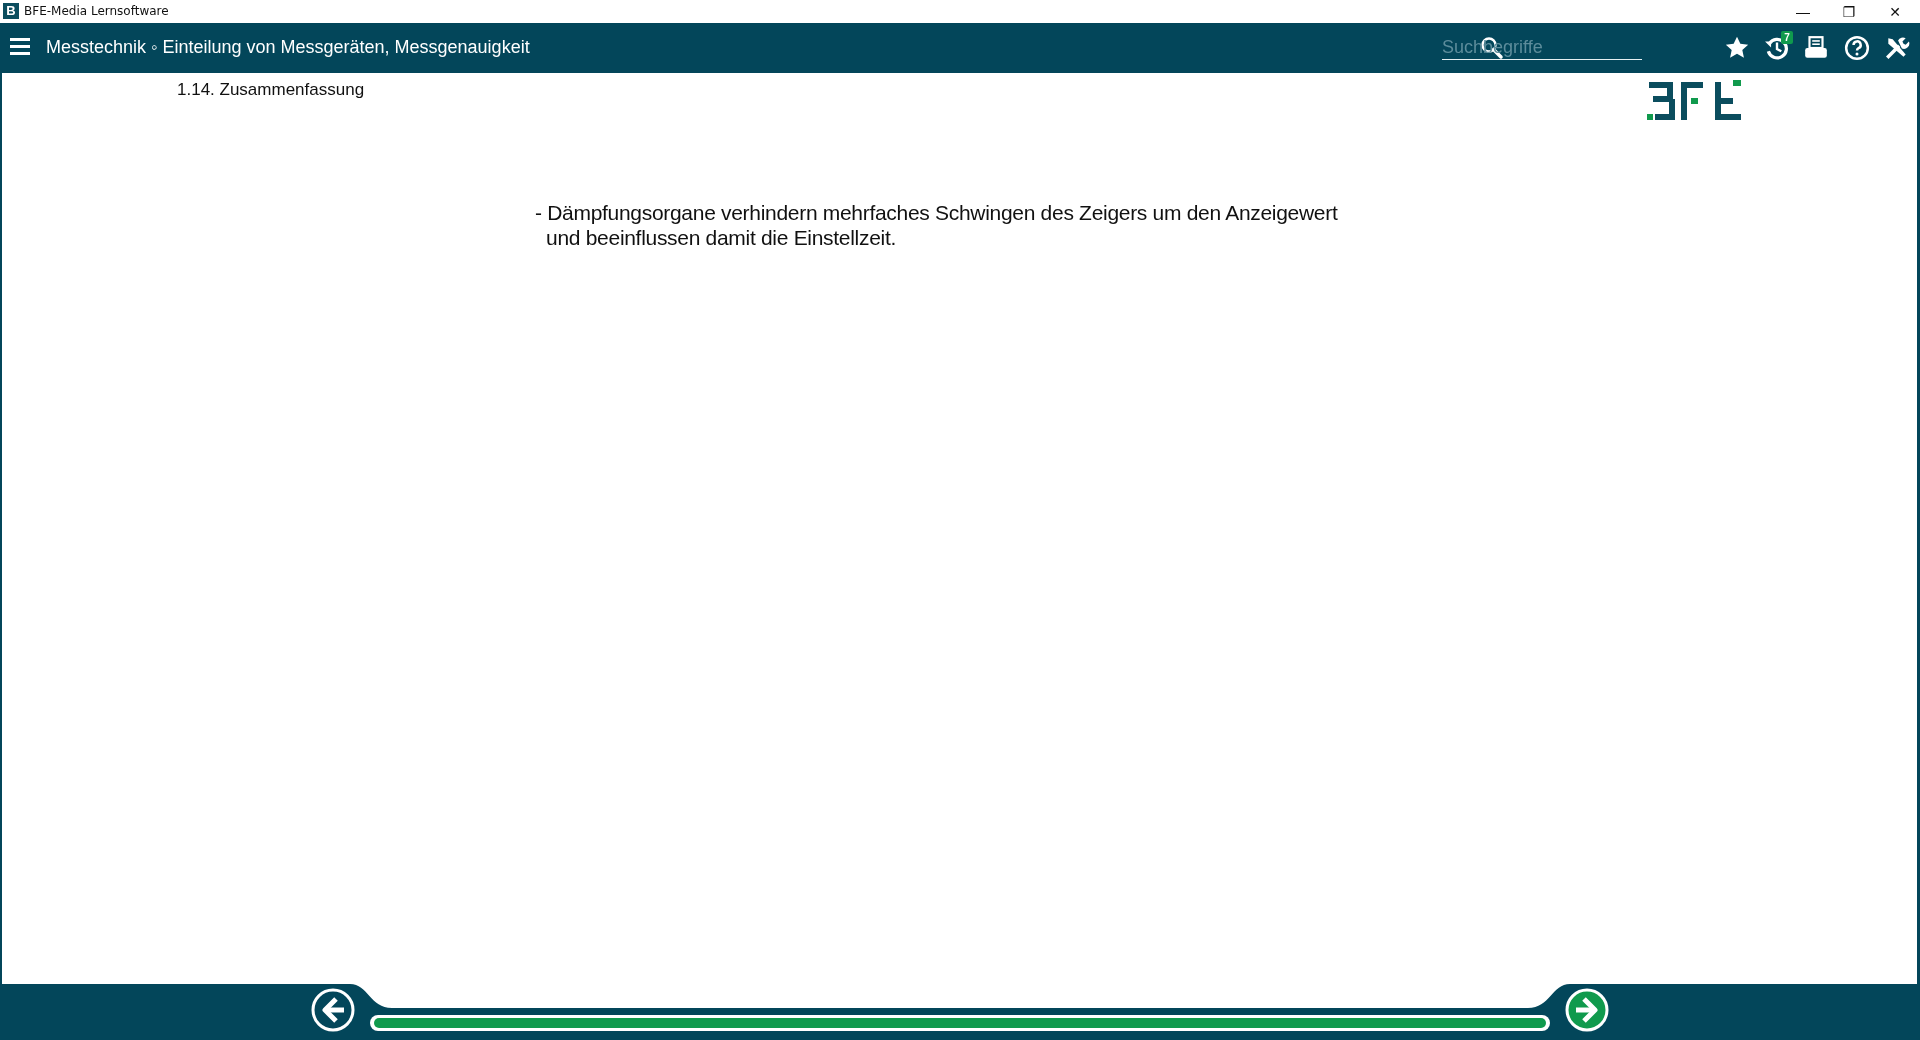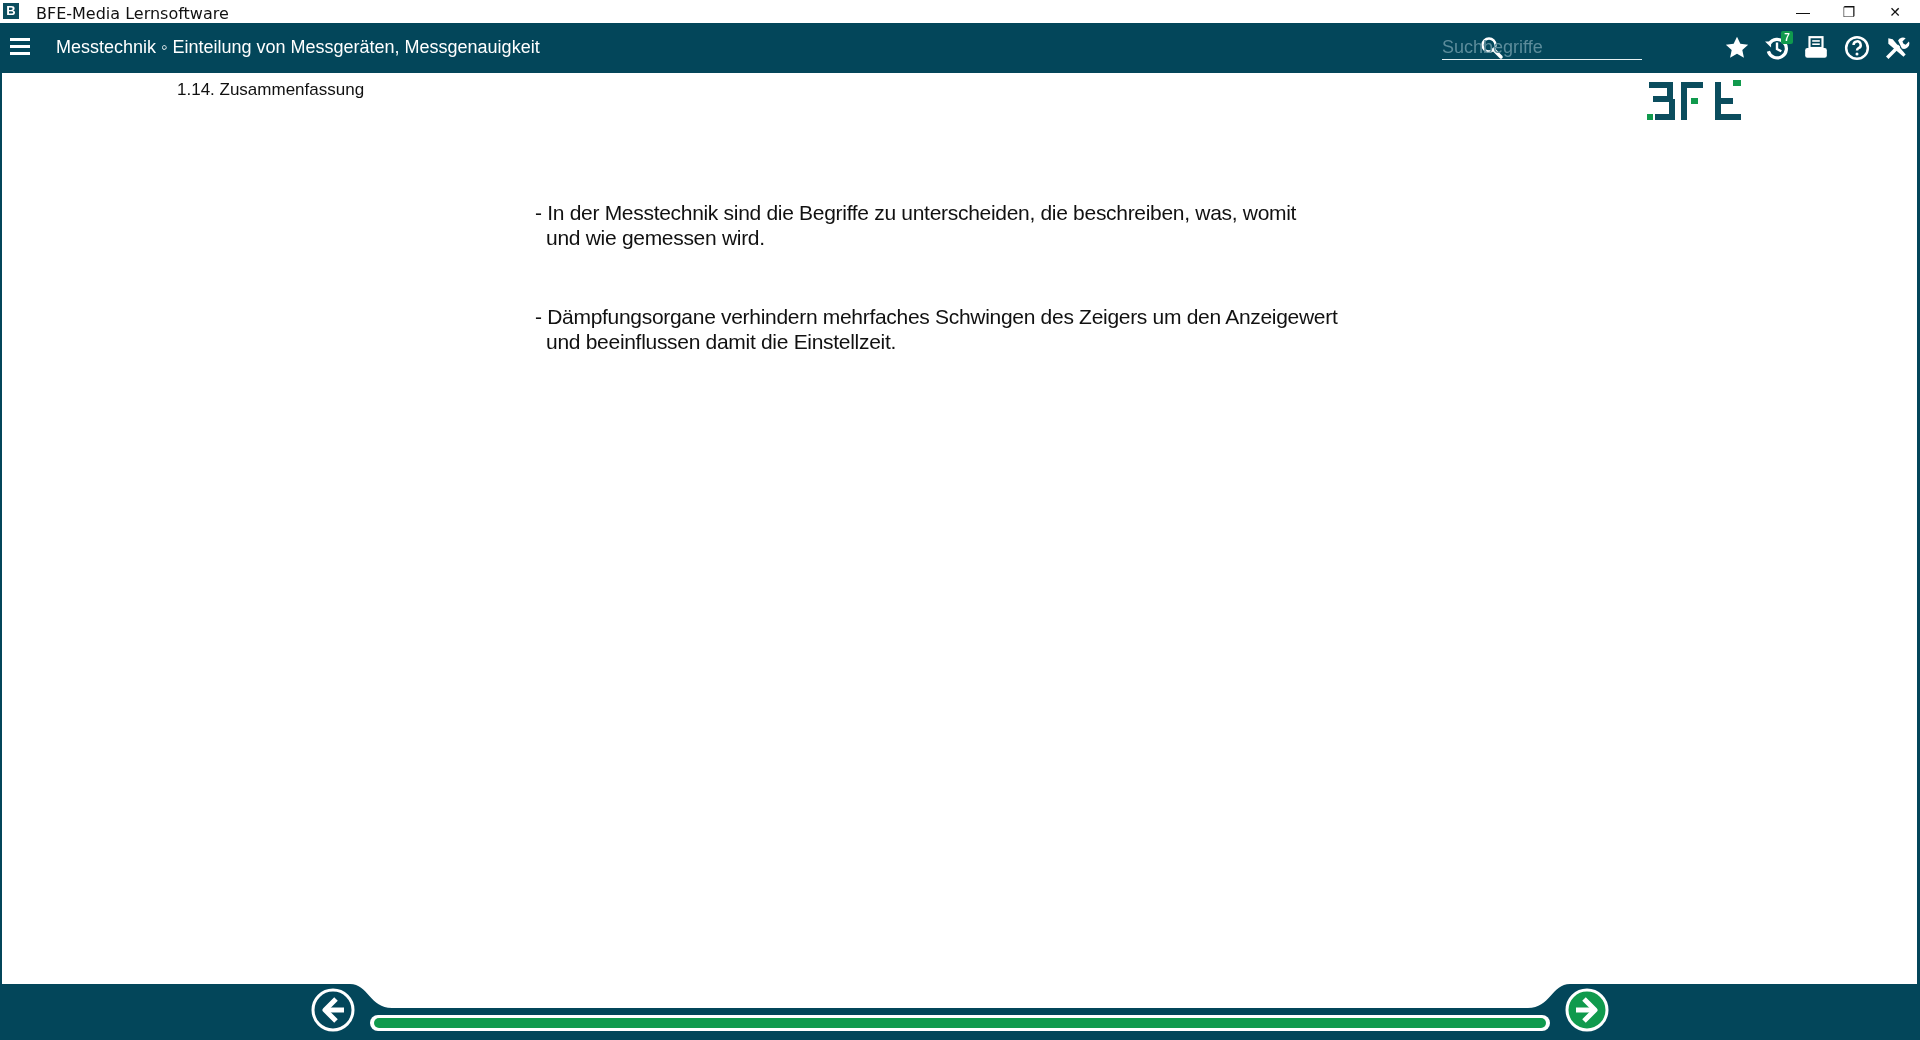--- a/index.html
+++ b/index.html
@@ -1,24 +1,24 @@
 <!DOCTYPE html>
 <html><head>
 <meta charset="utf-8">
 <style>
   html, body { margin:0; padding:0; }
   body { width:1920px; height:1040px; position:relative; overflow:hidden; background:#ffffff; font-family:"Liberation Sans", sans-serif; }
   .titlebar { position:absolute; left:0; top:0; width:1920px; height:23px; background:#ffffff; }
   .app-icon { position:absolute; left:3px; top:3px; width:16px; height:16px; background:#0b4d5e; color:#fff; font:bold 13px/16px "Liberation Sans", sans-serif; text-align:center; }
-  .app-title { position:absolute; left:36px; top:4px; font-size:16px; color:#111; font-family:"DejaVu Sans", sans-serif; }
+  .app-title { position:absolute; left:24px; top:4px; font-size:12px; color:#111; font-family:"DejaVu Sans", sans-serif; }
   .winctl { position:absolute; top:0; width:46px; height:23px; display:flex; align-items:center; justify-content:center; color:#111; font-size:14px; }
   .header { position:absolute; left:0; top:23px; width:1920px; height:50px; background:#03465a; }
   .hamburger { position:absolute; left:10px; top:15px; width:20px; height:18px; cursor:pointer; }
   .hamburger span { position:absolute; left:0; width:20px; height:3px; background:#fff; }
-  .crumb { position:absolute; left:56px; top:14px; color:#fff; font-size:18px; }
+  .crumb { position:absolute; left:46px; top:14px; color:#fff; font-size:18px; }
   .search-icon { position:absolute; left:1480px; top:13px; width:24px; height:24px; }
   .search-input { position:absolute; left:1442px; top:12px; width:200px; height:24px; border:0; border-bottom:1px solid #e6f0f2; background:transparent; color:#22c55e; font:18px "Liberation Sans", sans-serif; outline:none; padding:0; }
   .search-input::placeholder { color:#5c8c9b; }
   .hicon { position:absolute; top:12px; width:26px; height:26px; cursor:pointer; }
   .badge { position:absolute; left:1781px; top:8px; width:12px; height:13px; background:#109a4d; color:#fff; font:bold 10px/13px "Liberation Sans", sans-serif; text-align:center; border-radius:2px; }
   .content-border-l { position:absolute; left:0; top:73px; width:2px; height:940px; background:#03465a; }
   .content-border-r { position:absolute; right:0; top:73px; width:3px; height:940px; background:#03465a; }
   .page-title { position:absolute; left:177px; top:80px; font-size:17px; color:#111; }
   .logo { position:absolute; left:1645px; top:78px; width:100px; height:46px; }
   .body-text { position:absolute; left:535px; top:200px; width:920px; font-size:21px; line-height:25px; color:#111; letter-spacing:-0.3px; }
@@ -97,22 +97,20 @@
   <rect x="36" y="4" width="22" height="6" fill="#0b4d5e"></rect>
   <rect x="46" y="20" width="7" height="6" fill="#109a4d"></rect>
 
   <rect x="70" y="4" width="6" height="38" fill="#0b4d5e"></rect>
   <rect x="70" y="20" width="18" height="6" fill="#0b4d5e"></rect>
   <rect x="70" y="36" width="26" height="6" fill="#0b4d5e"></rect>
   <rect x="88" y="2" width="8" height="6" fill="#109a4d"></rect>
 </svg>
 
 <div class="body-text">
-  <p class="para">- In der Messtechnik sind die Begriffe zu unterscheiden, die beschreiben, was, womit
-  und wie gemessen wird.</p>
   <p class="para">- Dämpfungsorgane verhindern mehrfaches Schwingen des Zeigers um den Anzeigewert
   und beeinflussen damit die Einstellzeit.</p>
 </div>
 
 <div class="footer">
   <svg width="1920" height="56" viewBox="0 0 1920 56">
     <path d="M0 0 H350 C368 0 370 24 392 24 H1528 C1550 24 1552 0 1570 0 H1920 V56 H0 Z" fill="#03465a"></path>
     <rect x="370" y="31" width="1180" height="16" rx="8" fill="#ffffff"></rect>
     <rect x="374" y="34" width="1172" height="10" rx="5" fill="#109a4d"></rect>
   </svg>

